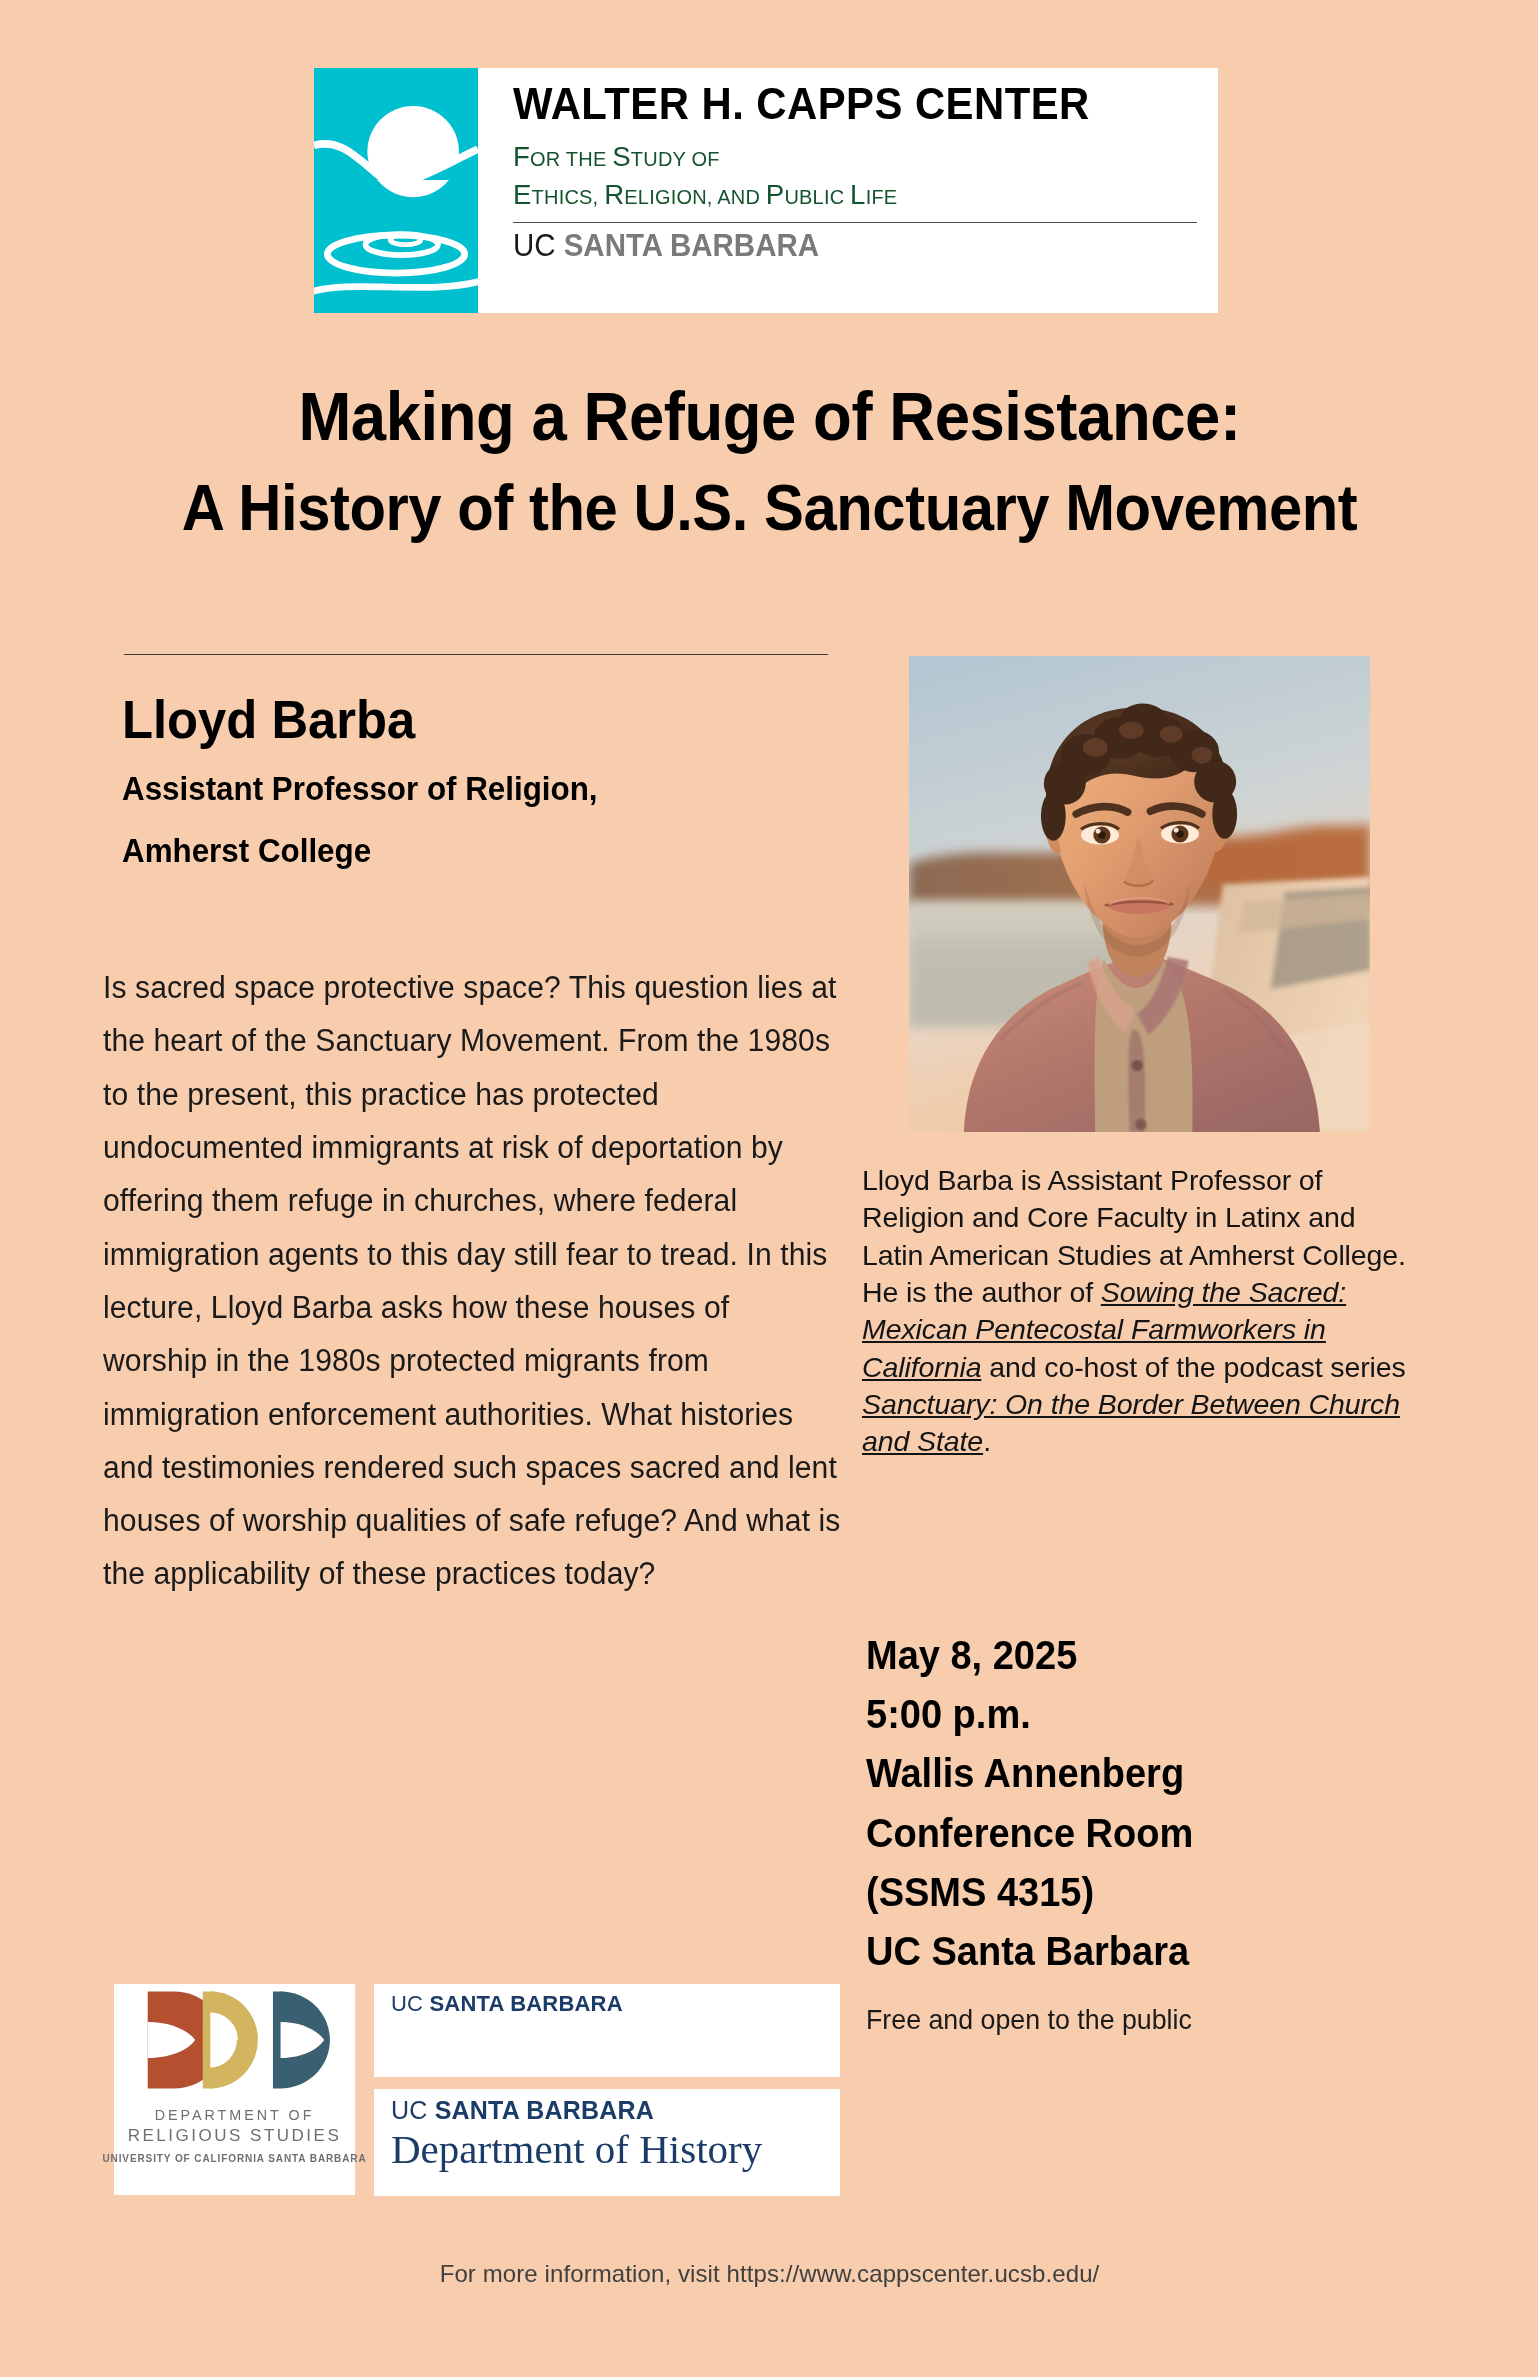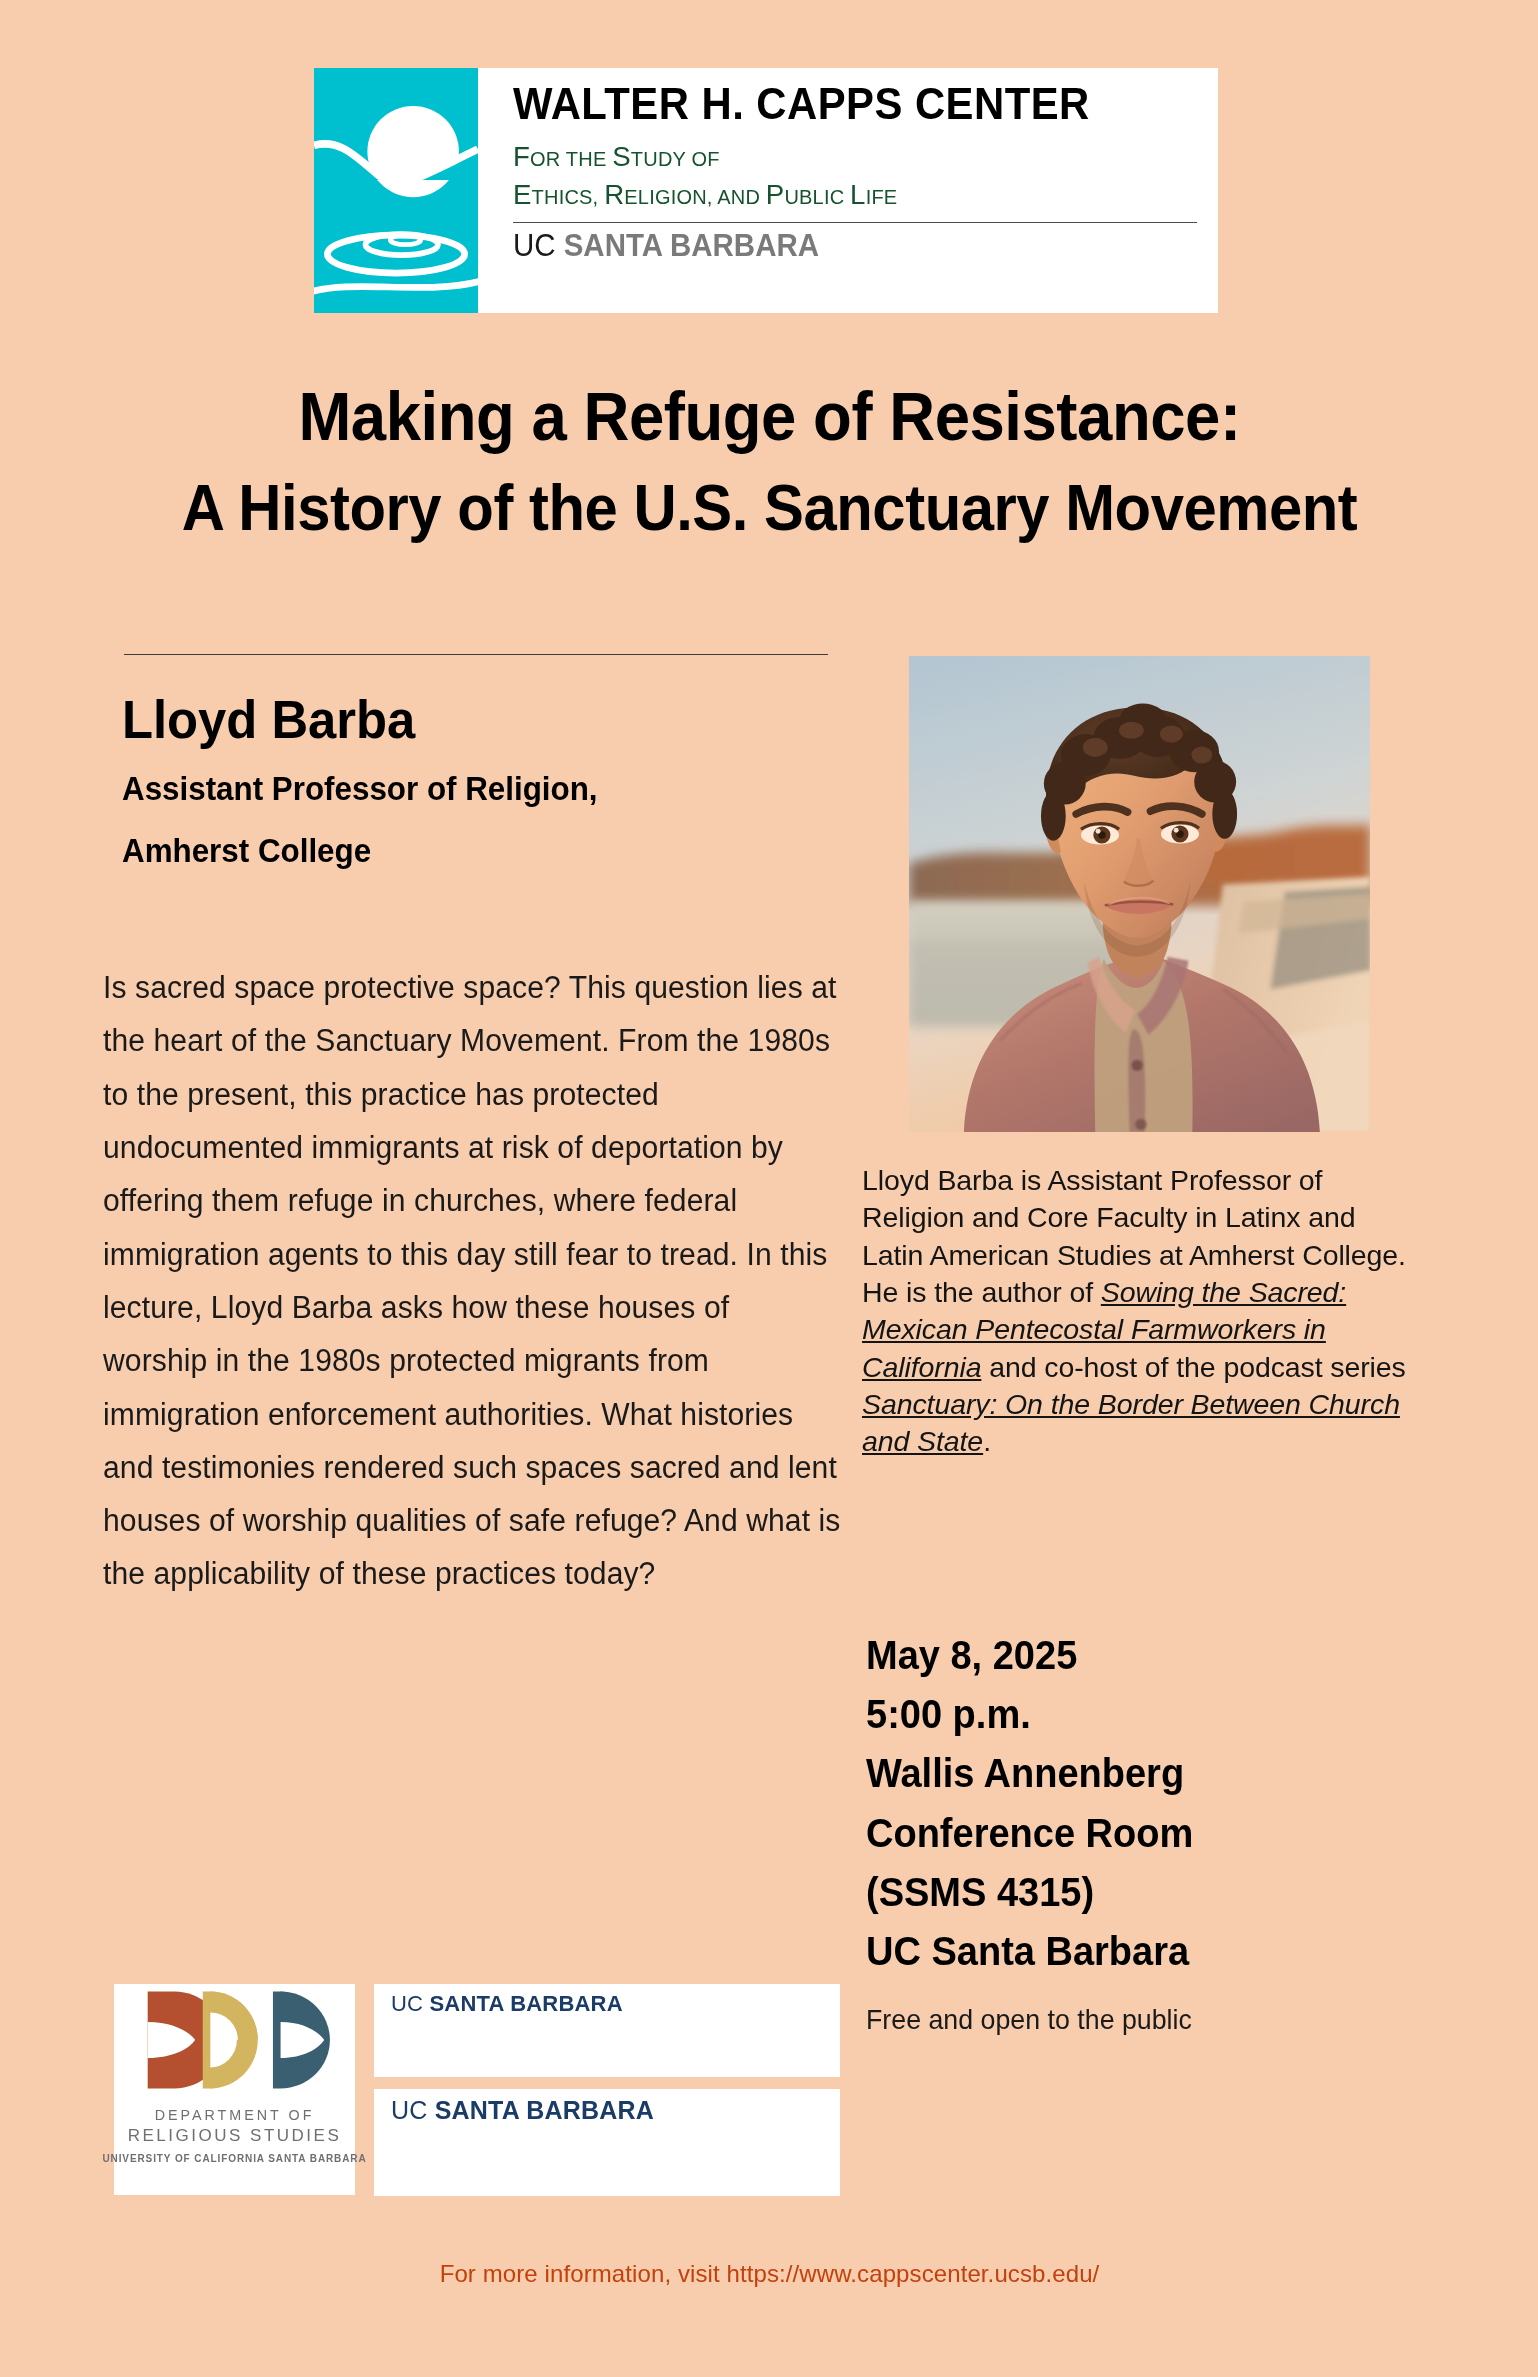--- a/index.html
+++ b/index.html
@@ -239,21 +239,21 @@
   #history-logo .dept-name { font-size: 41px; margin-top: 2.9px; }
 
   
   #footer {
     position: absolute;
     left: 0; top: 2260px;
     width: 1539px;
     text-align: center;
     font-family: "Liberation Sans Narrow", "Liberation Sans", sans-serif;
     font-size: 24px;
-    color: #c2410c;
+    color: #404040;
     letter-spacing: 0.1px;
   }
 </style>
 </head>
 <body>
 
 <div id="capps-logo">
   <div id="capps-mark">
     <svg viewBox="0 0 172 258" preserveAspectRatio="none" aria-hidden="true">
       <rect x="0" y="0" width="172" height="258" fill="#00bfce"></rect>
@@ -489,18 +489,19 @@
   <div class="dept-logo" id="chicano-logo">
     <div class="dept-uc">
       <span>UC </span><span class="b">SANTA BARBARA</span>
     </div>
   </div>
 
   <div class="dept-logo" id="history-logo">
     <div class="dept-uc">
       <span>UC </span><span class="b">SANTA BARBARA</span>
     </div>
+    <div class="dept-name">Department of History</div>
   </div>
 
 </div>
 
 <div id="footer">For more information, visit https://www.cappscenter.ucsb.edu/</div>
 
 
 </body></html>

